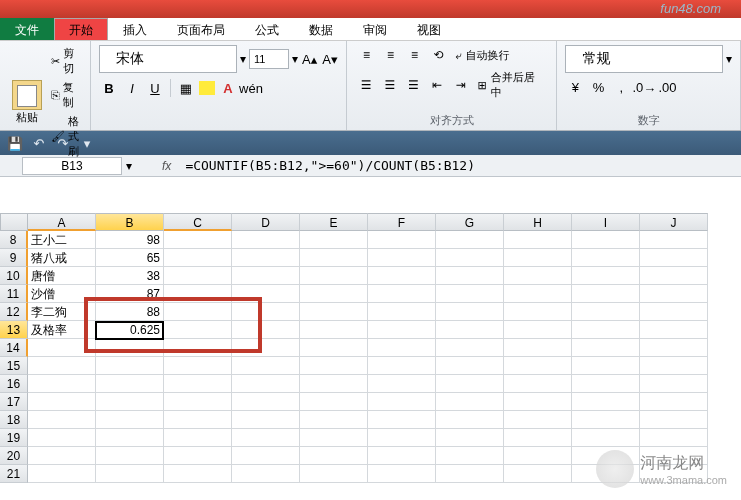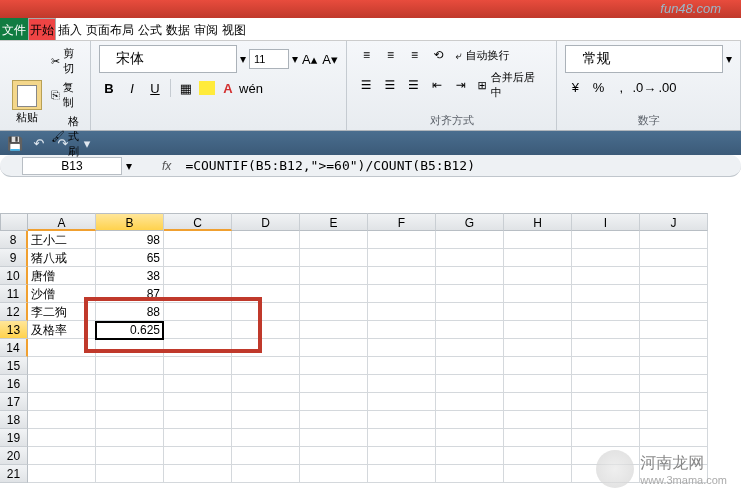--- a/index.html
+++ b/index.html
@@ -1,20 +1,20 @@
 <!DOCTYPE html>
 <html><head>
 <meta charset="utf-8">
 <style>
 * { margin: 0; padding: 0; box-sizing: border-box; font-family: "Microsoft YaHei", SimSun, Arial, sans-serif; }
 body { background: #fff; width: 741px; height: 500px; overflow: hidden; position: relative; font-size: 12px; }
 .title-bar { height: 18px; background: linear-gradient(#e84c3d, #c0392b); color: #fff; font-size: 11px; text-align: center; line-height: 18px; position: relative; }
 .watermark-top { position: absolute; right: 20px; top: 0; color: #9bb8c9; font-size: 13px; font-style: italic; }
 .menu-row { display: flex; background: #fff; border-bottom: 1px solid #ccc; height: 23px; }
-.menu-tab { padding: 3px 1px; font-size: 12px; cursor: pointer; border: 1px solid transparent; }
+.menu-tab { padding: 3px 14px; font-size: 12px; cursor: pointer; border: 1px solid transparent; }
 .menu-tab.file { background: #107c41; color: #fff; }
 .menu-tab.active { background: #ef4444; border: 1px solid #aaa; border-bottom: none; }
 .ribbon { display: flex; background: linear-gradient(#f5f7fa, #e8ecf0); border-bottom: 1px solid #b0b6bc; height: 90px; }
 .ribbon-group { border-right: 1px solid #c5cbd1; padding: 4px 8px 2px; display: flex; flex-direction: column; justify-content: space-between; }
 .ribbon-group-label { text-align: center; font-size: 11px; color: #5a6068; margin-top: 2px; }
 .clipboard-row { display: flex; align-items: center; gap: 2px; font-size: 11px; }
 .clipboard-main { display: flex; flex-direction: column; align-items: center; padding: 2px 4px; }
 .paste-icon { width: 30px; height: 30px; background: #f4d78b; border: 1px solid #b8a055; position: relative; }
 .paste-icon::after { content: ""; position: absolute; top: 4px; left: 4px; width: 18px; height: 20px; background: #fff; border: 1px solid #888; }
 .clip-small { display: flex; flex-direction: column; gap: 2px; }
@@ -24,21 +24,21 @@
 .font-select { border: 1px solid #abb2b9; background: #fff; font-size: 14px; padding: 1px 16px; height: 28px; min-width: 90px; }
 .size-select { border: 1px solid #abb2b9; background: #fff; font-size: 11px; padding: 1px 4px; height: 20px; width: 40px; }
 .btn-sm { width: 20px; height: 20px; border: 1px solid transparent; display: inline-flex; align-items: center; justify-content: center; font-size: 13px; cursor: pointer; }
 .align-group-inner { display: flex; flex-direction: column; gap: 4px; }
 .align-row { display: flex; gap: 2px; align-items: center; }
 .align-btn { width: 22px; height: 20px; display: inline-flex; align-items: center; justify-content: center; }
 .wrap-item { display: flex; align-items: center; gap: 4px; font-size: 11px; padding: 1px 4px; }
 .num-group-inner { display: flex; flex-direction: column; gap: 4px; }
 .qat { display: flex; align-items: center; height: 24px; background: linear-gradient(#4a6e8f, #3b5a78); padding: 0 6px; gap: 6px; }
 .qat-btn { width: 18px; height: 18px; display: inline-flex; align-items: center; justify-content: center; color: #e0e8f0; font-size: 13px; }
-.name-formula { display: flex; align-items: center; height: 22px; border-bottom: 1px solid #c0c6cc; background: #eef1f4; border-radius: 11px; }
+.name-formula { display: flex; align-items: center; height: 22px; border-bottom: 1px solid #c0c6cc; background: #eef1f4; }
 .name-box { width: 100px; border: 1px solid #b8bec4; background: #fff; margin: 0 4px 0 22px; padding: 1px 6px; font-size: 12px; text-align: center; }
 .fx-label { font-style: italic; font-size: 12px; color: #555; margin: 0 10px 0 30px; }
 .formula-input { flex: 1; padding: 1px 4px; font-family: monospace; font-size: 13px; }
 .grid { position: relative; }
 .col-headers { display: flex; height: 18px; }
 .corner { width: 28px; background: linear-gradient(#f1f3f5, #e0e3e6); border: 1px solid #b8bec4; }
 .col-h { width: 68px; text-align: center; background: linear-gradient(#f1f3f5, #e0e3e6); border-right: 1px solid #c9ced3; border-bottom: 1px solid #b8bec4; font-size: 12px; line-height: 18px; border-top: 1px solid #b8bec4; }
 .col-h.active { background: linear-gradient(#ffe699, #ffd24d); }
 .col-h.sel-ind { border-bottom: 2px solid #f0a030; }
 .row { display: flex; height: 18px; }

